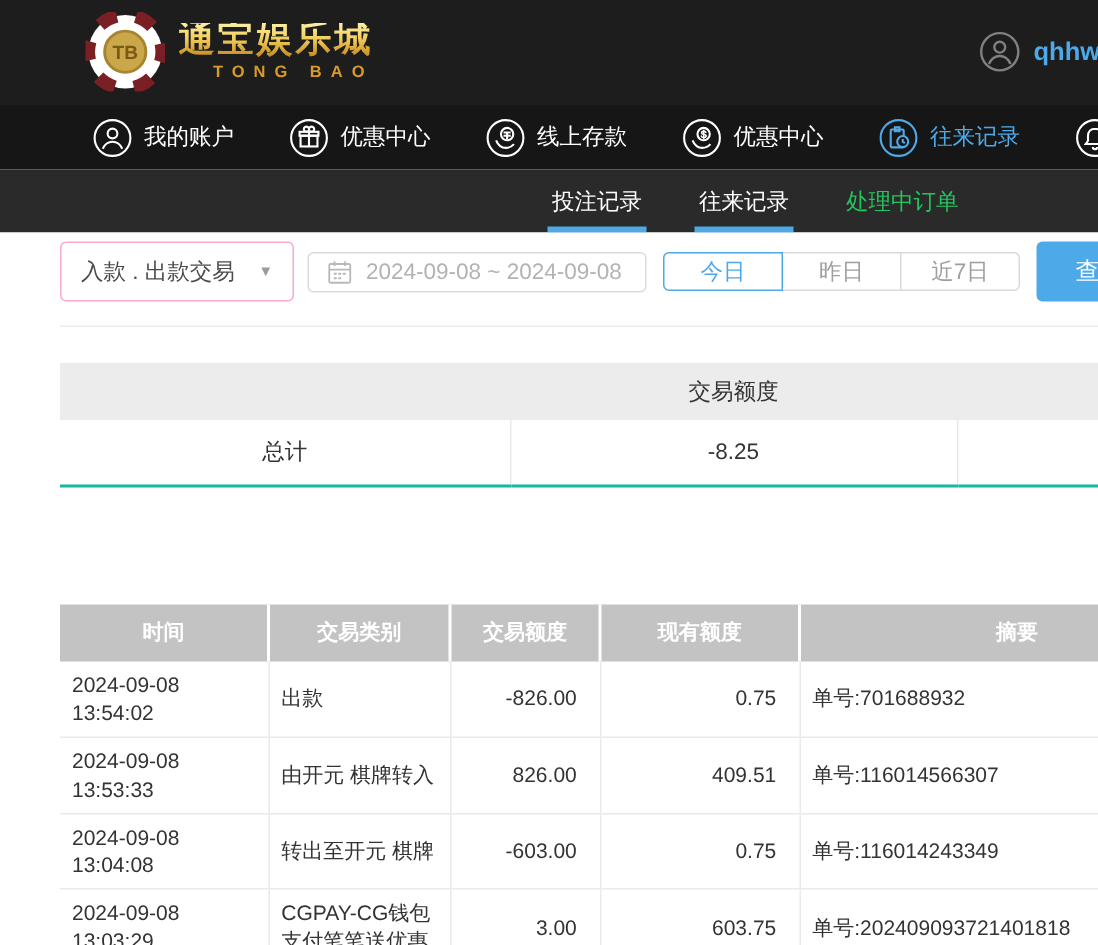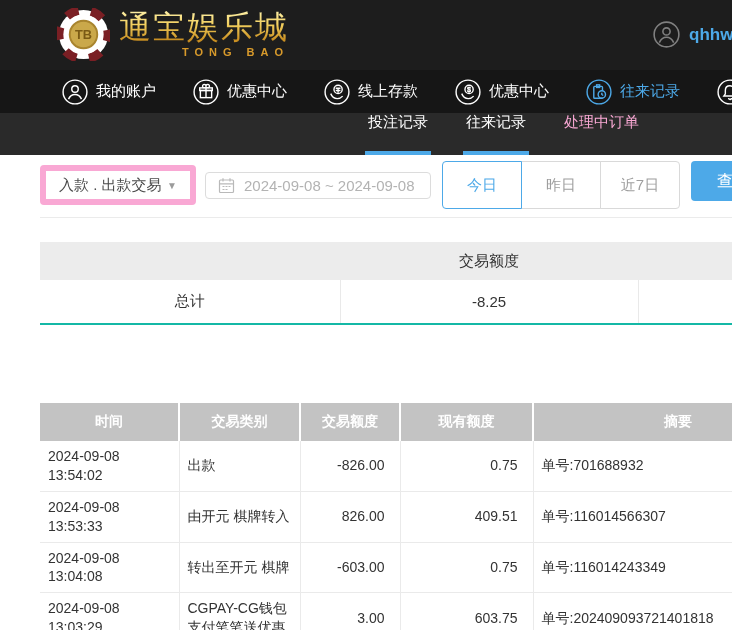--- a/index.html
+++ b/index.html
@@ -7,54 +7,54 @@
   body {
     position:relative; background:#fff;
     font-family:"Liberation Sans", sans-serif;
   }
 
   
   .top-header { height:70px; background:#1d1d1d; position:relative;padding-left:28px; }
   .logo { position:absolute; left:57px; top:8px; display:flex; align-items:center; gap:9px; cursor:pointer; }
   .chip { width:53px; height:53px; display:block; }
   .logo-title {
-    font-size:32px; font-weight:normal; letter-spacing:2px; line-height:1.05;
+    font-size:24px; font-weight:bold; letter-spacing:2px; line-height:1.05;
     font-family:"Liberation Serif", serif;
     background:linear-gradient(180deg,#fdf0a8 0%,#f2cf5e 40%,#c98f22 85%);
     -webkit-background-clip:text; background-clip:text; color:transparent;
   }
   .logo-sub { text-align:right; color:#d89a2b; font-weight:bold; font-size:11px; letter-spacing:6px; margin-top:1px; }
   .user { position:absolute; left:653px; top:21px; display:flex; align-items:center; gap:9px; cursor:pointer; }
   .avatar-icon { width:27px; height:27px; }
   .user-name { color:var(--accent); font-weight:bold; font-size:17px; white-space:nowrap; }
 
   
   .main-nav { height:43px; background:#161616; display:flex; align-items:center; padding-left:62px; gap:37px; }
   .nav-item { display:flex; align-items:center; gap:8px; color:#fff; font-size:15px; white-space:nowrap; cursor:pointer; flex:none; }
   .nav-item.active { color:var(--accent); }
   .nav-icon { width:26px; height:26px; flex:none; }
   .nav-icon svg { width:100%; height:100%; stroke:currentColor; fill:none; stroke-width:1.3; }
 
   
   .sub-nav { height:42px; background:#2a2a2a; display:flex; padding-left:365px; gap:32px; }
-  .tab { position:relative; display:flex; color:#fff; font-size:15px; padding:0 3px; cursor:pointer; white-space:nowrap; }
+  .tab { position:relative; display:flex; align-items:center; color:#fff; font-size:15px; padding:0 3px; cursor:pointer; white-space:nowrap; }
   .tab.underlined::after { content:""; position:absolute; left:0; right:0; bottom:0; height:4px; background:var(--accent); }
-  .tab.dim { color:#f9a8d4; }
+  .tab.dim { color:#22c55e; }
 
   
   .filter-bar { position:relative; height:63px; background:#fff; }
   .filter-controls { position:absolute; top:6px; left:40px; display:flex; align-items:center; }
-  .select-box { width:156px; height:40px; border:6px solid #f9a8d4; border-radius:4px; display:flex;
+  .select-box { width:156px; height:40px; border:1px solid #f9a8d4; border-radius:4px; display:flex;
     align-items:center; justify-content:space-between; padding:0 13px; color:#4a4a4a; font-size:15px; cursor:pointer; background:#fff; }
   .caret { color:#9b9b9b; font-size:10px; }
   .date-box { margin-left:9px; width:226px; height:27px; border:1px solid #dcdcdc; border-radius:4px;
     display:flex; align-items:center; gap:9px; padding:0 12px; color:#b3b3b3; font-size:15px; cursor:pointer; background:#fff; }
   .cal-icon { width:17px; height:17px; }
   .quick-group { margin-left:11px; display:flex; }
-  .quick { width:80px; height:48px; background:#fff; border:1px solid #d9d9d9; color:#9e9e9e;
+  .quick { width:80px; height:26px; background:#fff; border:1px solid #d9d9d9; color:#9e9e9e;
     font-size:15px; font-family:inherit; cursor:pointer; margin-left:-1px; }
   .quick:first-child { margin-left:0; border-radius:4px 0 0 4px; }
   .quick:last-child { border-radius:0 4px 4px 0; }
   .quick.active { border:1px solid var(--accent); color:var(--accent); border-radius:4px 0 0 4px; position:relative; z-index:2; }
   .search-btn { position:absolute; top:6px; left:691px; width:84px; height:40px; background:var(--accent);
     border:none; border-radius:4px; color:#fff; font-size:16px; font-family:inherit; cursor:pointer; }
   .filter-divider { position:absolute; bottom:0; left:40px; width:900px; border-bottom:1px solid #ebebeb; }
 
   
   .summary-table { margin:24px 0 0 40px; width:860px; border-collapse:collapse; table-layout:fixed;

